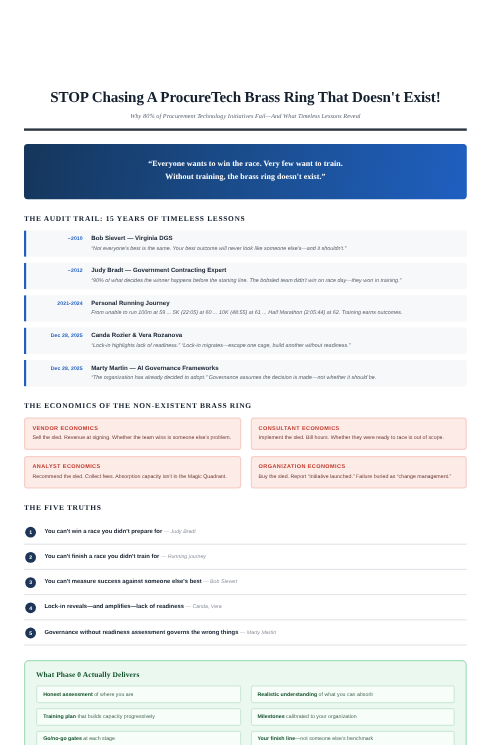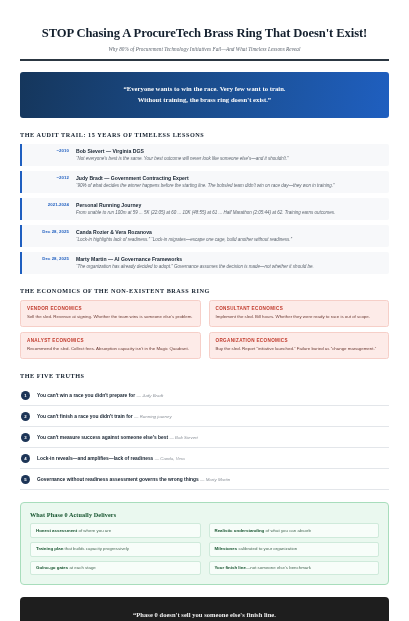--- a/index.html
+++ b/index.html
@@ -2,21 +2,21 @@
 <html><head>
 <meta charset="utf-8">
 <style>
   * { box-sizing: border-box; margin: 0; padding: 0; }
   html, body {
     width: 409px; height: 621px;
     background: #ffffff;
     font-family: "Liberation Sans", sans-serif;
     overflow: hidden;
   }
-  .page { width: 409px; height: 479px; padding: 0 20px; position: relative; }
+  .page { width: 409px; height: 479px; padding: 0 20px; position: relative; margin-top: 48px; }
 
   
   .masthead { padding-top: 26px; text-align: center; }
   .title {
     font-family: "Liberation Serif", serif;
     font-weight: bold;
     font-size: 12.6px;
     color: #14202e;
     letter-spacing: -0.1px;
     line-height: 1.2;

